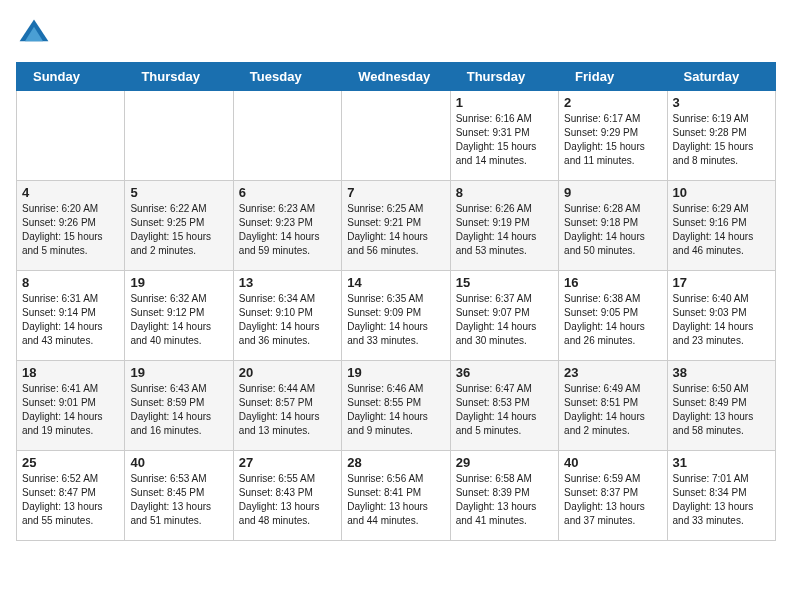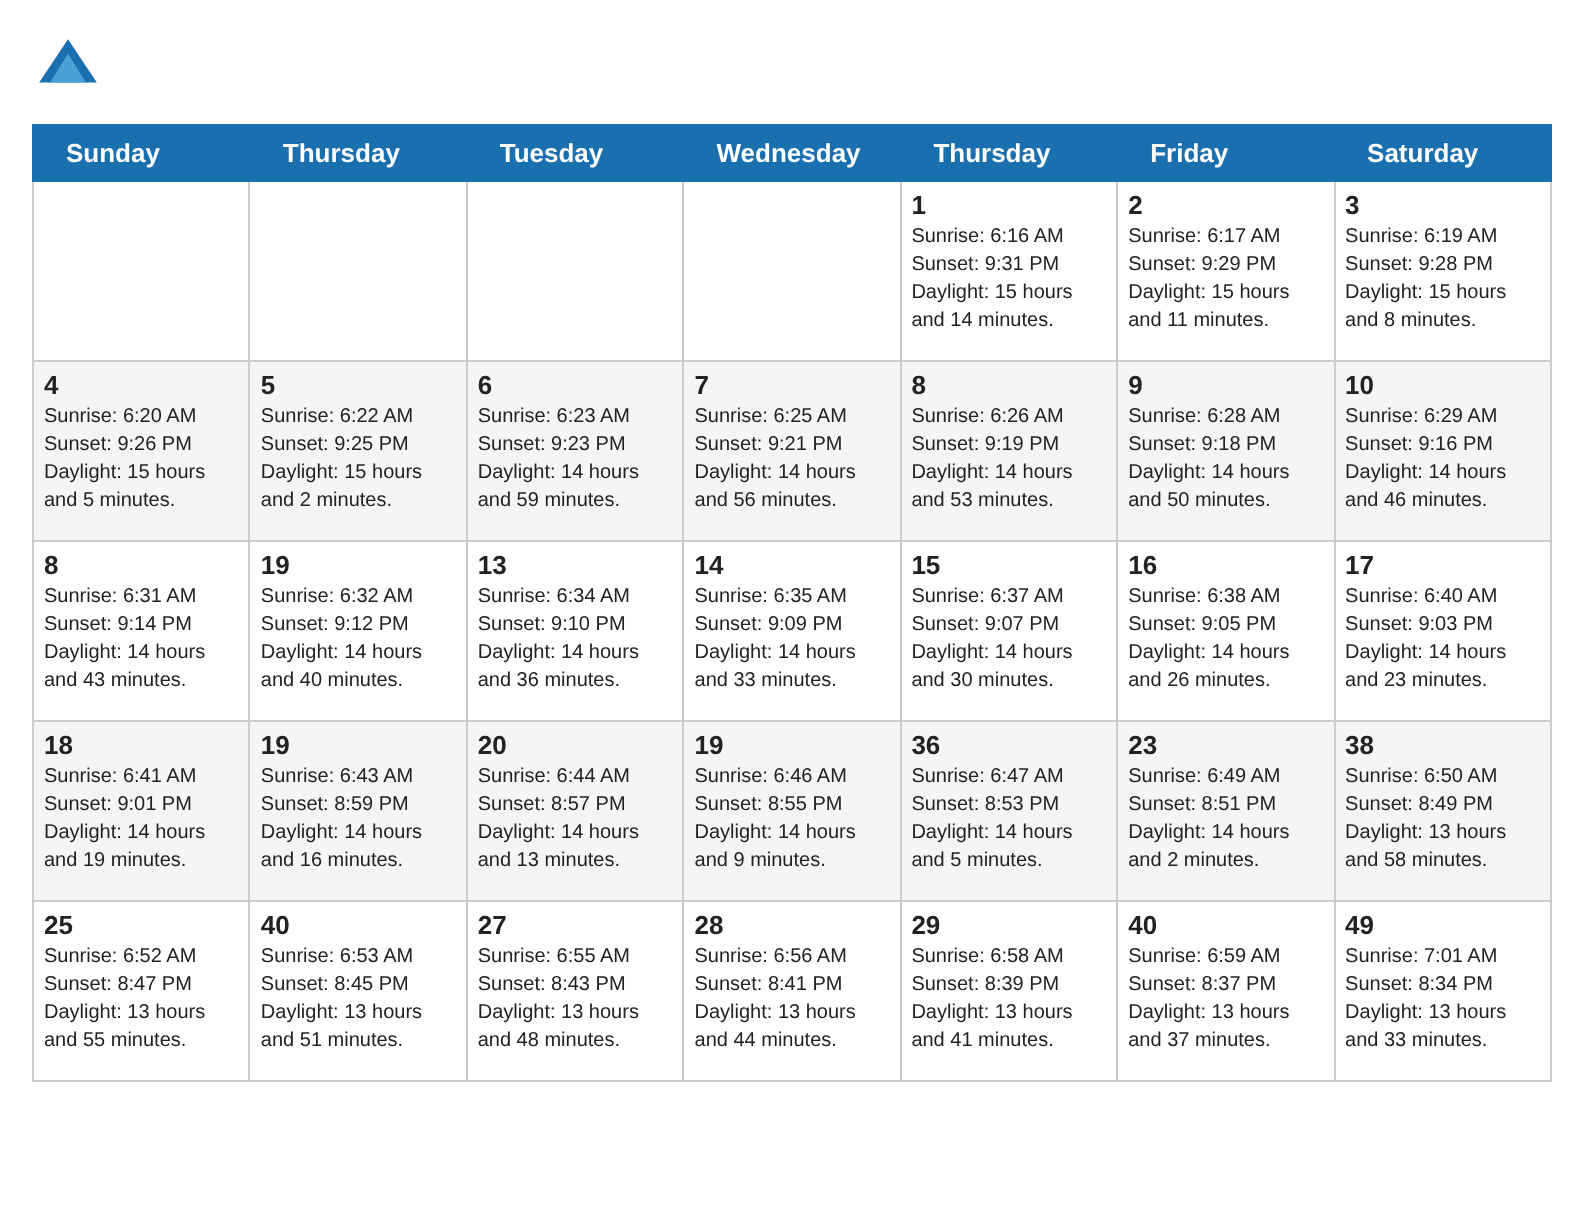--- a/index.html
+++ b/index.html
@@ -252,18 +252,18 @@
         </td>
         <td>
           <div class="day-number">29</div>
           <div class="day-info">Sunrise: 6:58 AM<br>Sunset: 8:39 PM<br>Daylight: 13 hours<br>and 41 minutes.</div>
         </td>
         <td>
           <div class="day-number">40</div>
           <div class="day-info">Sunrise: 6:59 AM<br>Sunset: 8:37 PM<br>Daylight: 13 hours<br>and 37 minutes.</div>
         </td>
         <td>
-          <div class="day-number">49</div>
+          <div class="day-number">31</div>
           <div class="day-info">Sunrise: 7:01 AM<br>Sunset: 8:34 PM<br>Daylight: 13 hours<br>and 33 minutes.</div>
         </td>
       </tr>
     </tbody>
 </table>
 
 </body></html>

